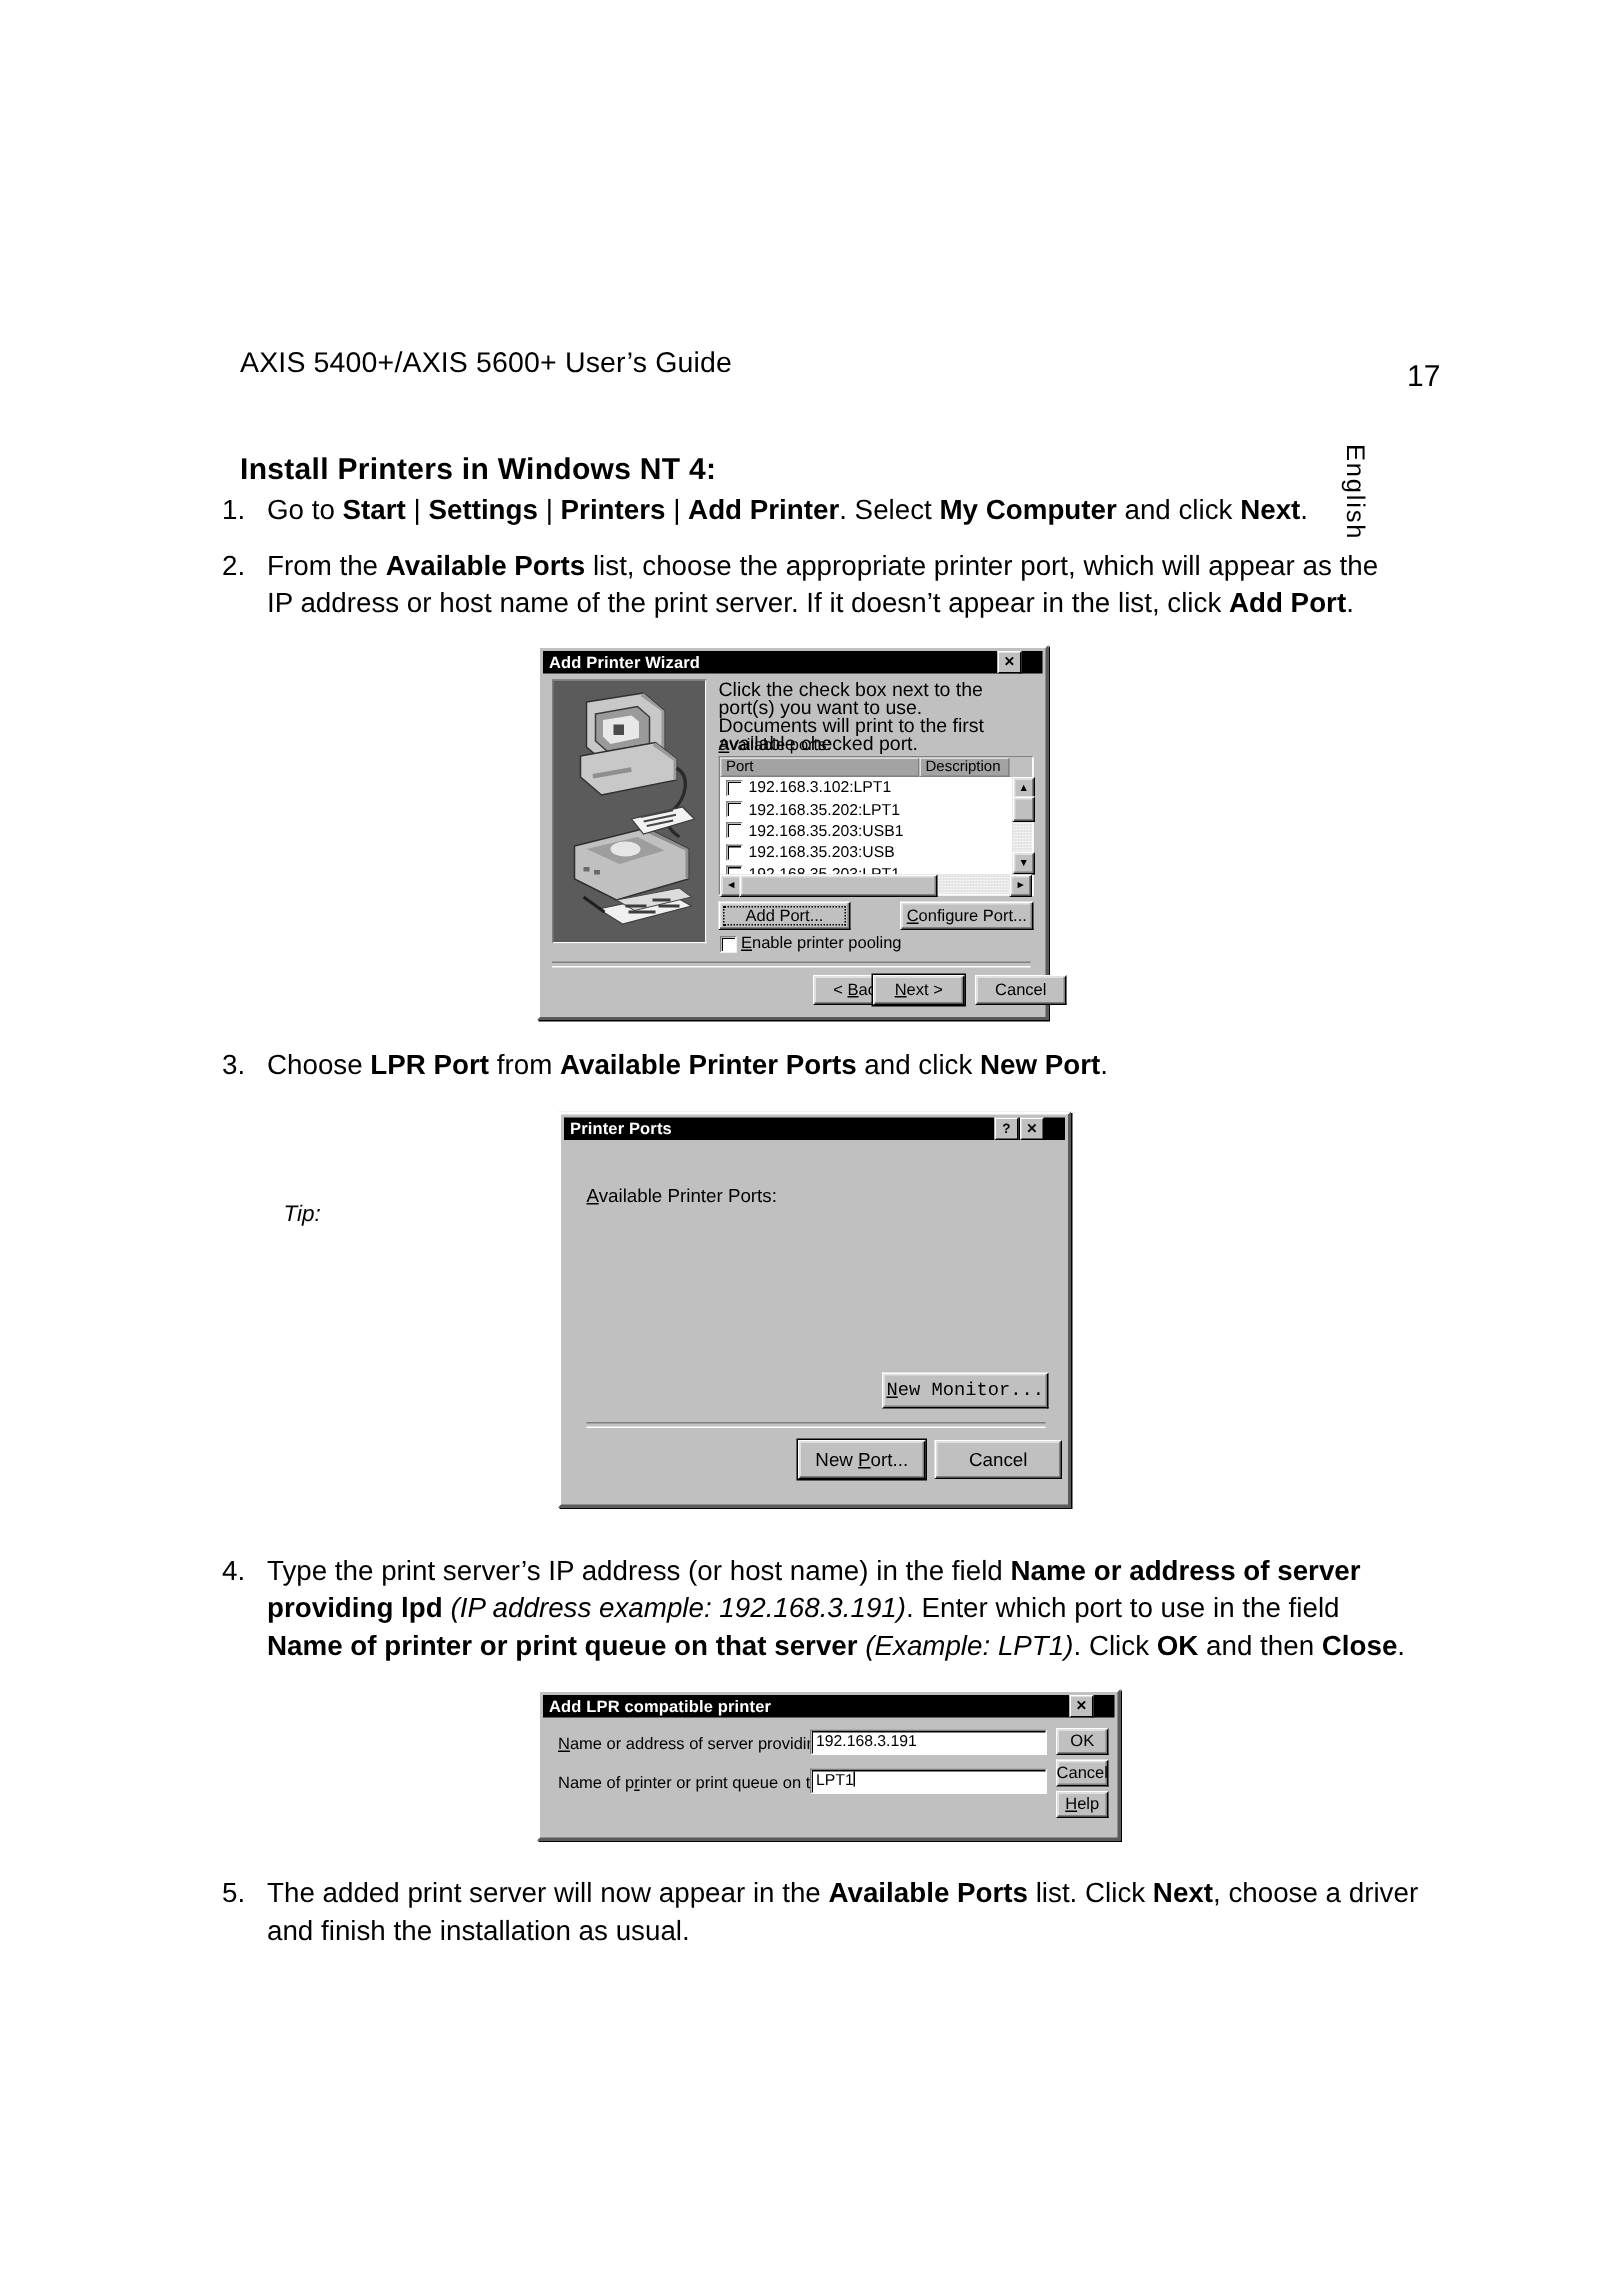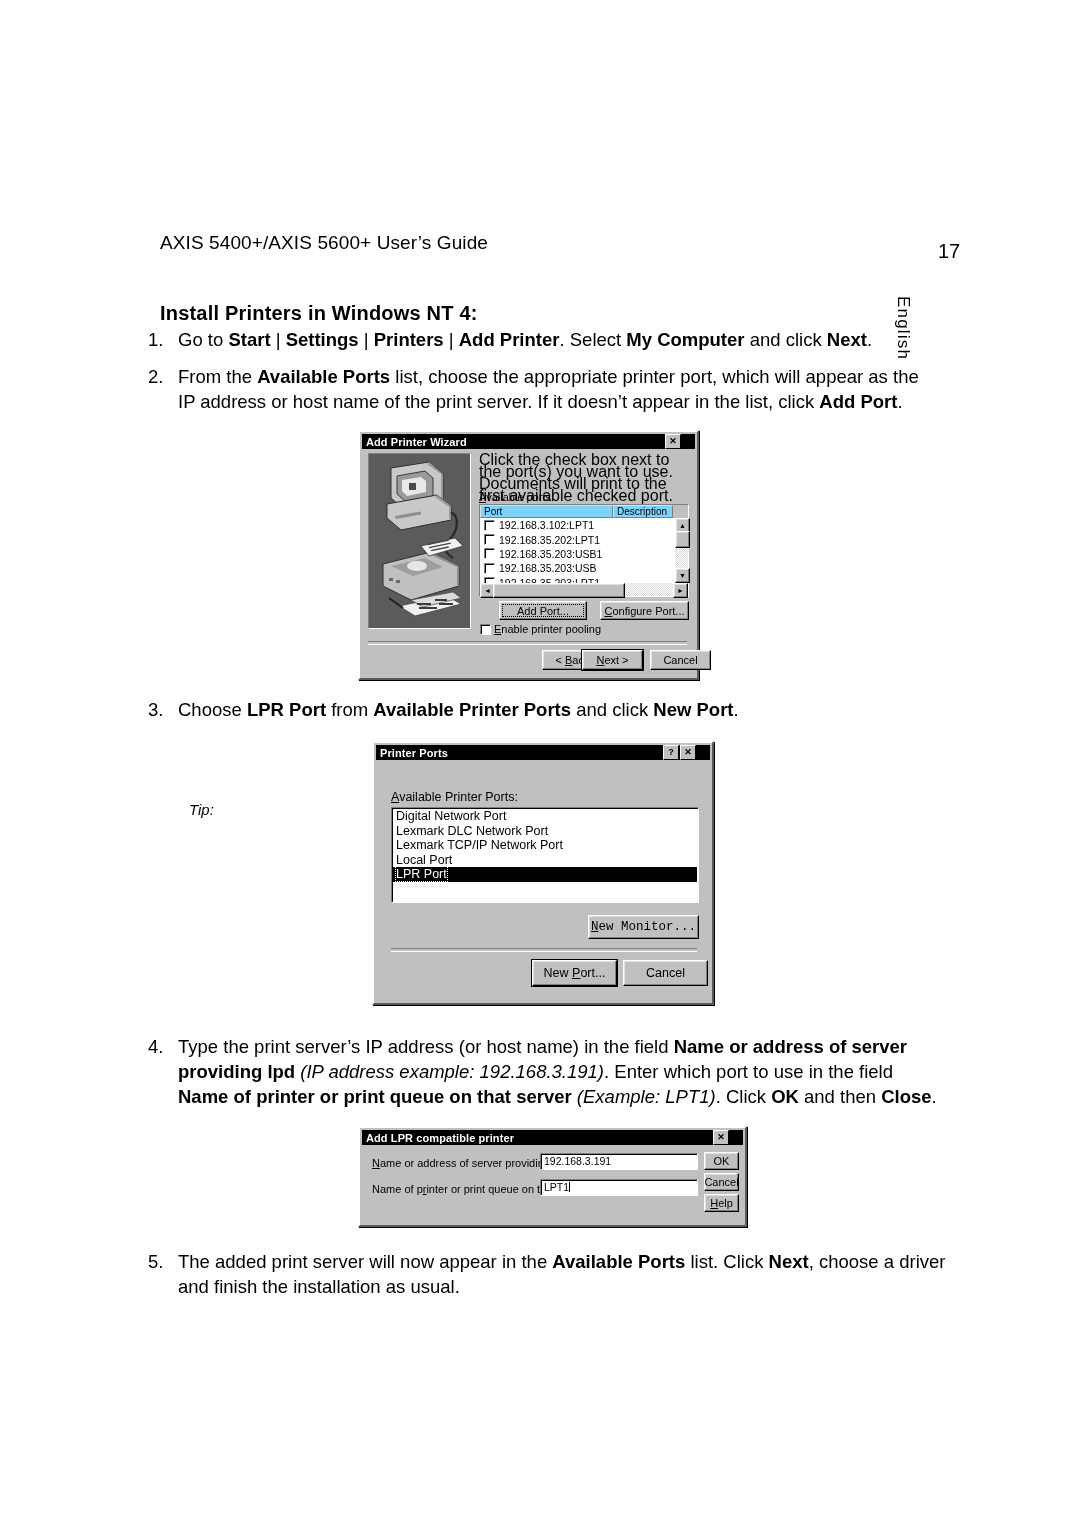--- a/index.html
+++ b/index.html
@@ -109,27 +109,27 @@
 
   
   #dlg-wizard{left:358px;top:430px;width:337px;height:246px;}
   .wiz-art{
     position:absolute;left:8px;top:21px;width:101px;height:174px;
     background:#5b5b5b;
     border-top:1px solid #808080;border-left:1px solid #808080;
     border-right:1px solid #fff;border-bottom:1px solid #fff;
     overflow:hidden;
   }
-  .wiz-head{position:absolute;left:119px;top:22px;width:208px;font-size:16px;line-height:12px;}
+  .wiz-head{position:absolute;left:119px;top:22px;width:208px;font-size:13px;line-height:12px;}
   .portgrid-hdr{
     position:absolute;left:0;top:0;right:0;height:13px;display:flex;
     background:#c0c0c0;
   }
   .pg-c{
-    height:13px;background:#7dd3fc;
+    height:13px;background:#a3a3a3;
     border-top:1px solid #dfdfdf;border-left:1px solid #dfdfdf;
     border-right:1px solid #808080;border-bottom:1px solid #808080;
     font-size:10px;padding-left:3px;line-height:12px;box-sizing:border-box;
   }
   .portrow{
     height:14.4px;display:flex;align-items:center;
     font-size:10.5px;padding-left:4px;
   }
   .portrow .chk2{
     width:9px;height:9px;background:#fff;margin-right:4px;flex:0 0 auto;
@@ -303,21 +303,21 @@
       </div>
 
       <div class="hscroll">
         <div class="hs-arrow" style="left:0;">◄</div>
         <div class="hs-track"></div>
         <div class="hs-thumb" style="left:13px;width:130px;"></div>
         <div class="hs-arrow" style="right:0;">►</div>
       </div>
     </div>
 
-    <div class="btn focus" style="left:119px;top:169px;width:86px;height:17px;margin-left:20px;">
+    <div class="btn focus" style="left:119px;top:169px;width:86px;height:17px;">
       <span>Add Port...</span>
     </div>
     <div class="btn" style="left:240px;top:169px;width:87px;height:17px;">
       <span><span class="u">C</span>onfigure Port...</span>
     </div>
 
     <div class="chk" style="left:120px;top:192px;"></div>
     <div class="lab" style="left:134px;top:191px;"><span class="u">E</span>nable printer pooling</div>
 
     <div class="sep" style="left:8px;top:209px;width:319px;"></div>
@@ -344,29 +344,20 @@
 
   <div class="dlg" id="dlg-ports">
     <div class="tbar">
       <span class="ttl">Printer Ports</span>
       <span class="tbtn">?</span>
       <span class="tbtn">✕</span>
     </div>
 
     <div class="lab" style="left:17px;top:47px;font-size:12.5px;"><span class="u">A</span>vailable Printer Ports:</div>
 
-    <div class="sunk" style="left:17px;top:64px;width:306px;height:94px;">
-      <div id="ports-rows" style="position:absolute;left:1px;top:1px;right:1px;top:1px;">
-          <div class="lbrow"><span>Digital Network Port</span></div>
-          <div class="lbrow"><span>Lexmark DLC Network Port</span></div>
-          <div class="lbrow"><span>Lexmark TCP/IP Network Port</span></div>
-          <div class="lbrow"><span>Local Port</span></div>
-          <div class="lbrow sel"><span>LPR Port</span></div>
-        </div>
-    </div>
 
     <div class="btn" style="left:214px;top:172px;width:109px;height:22px;font-size:12.5px;font-family:Liberation Mono, monospace;">
       <span><span class="u">N</span>ew Monitor...</span>
     </div>
 
     <div class="sep" style="left:17px;top:205px;width:306px;"></div>
 
     <div class="btn def" style="left:158px;top:217px;width:83px;height:24px;font-size:12.5px;">
       <span>New <span class="u">P</span>ort...</span>
     </div>

